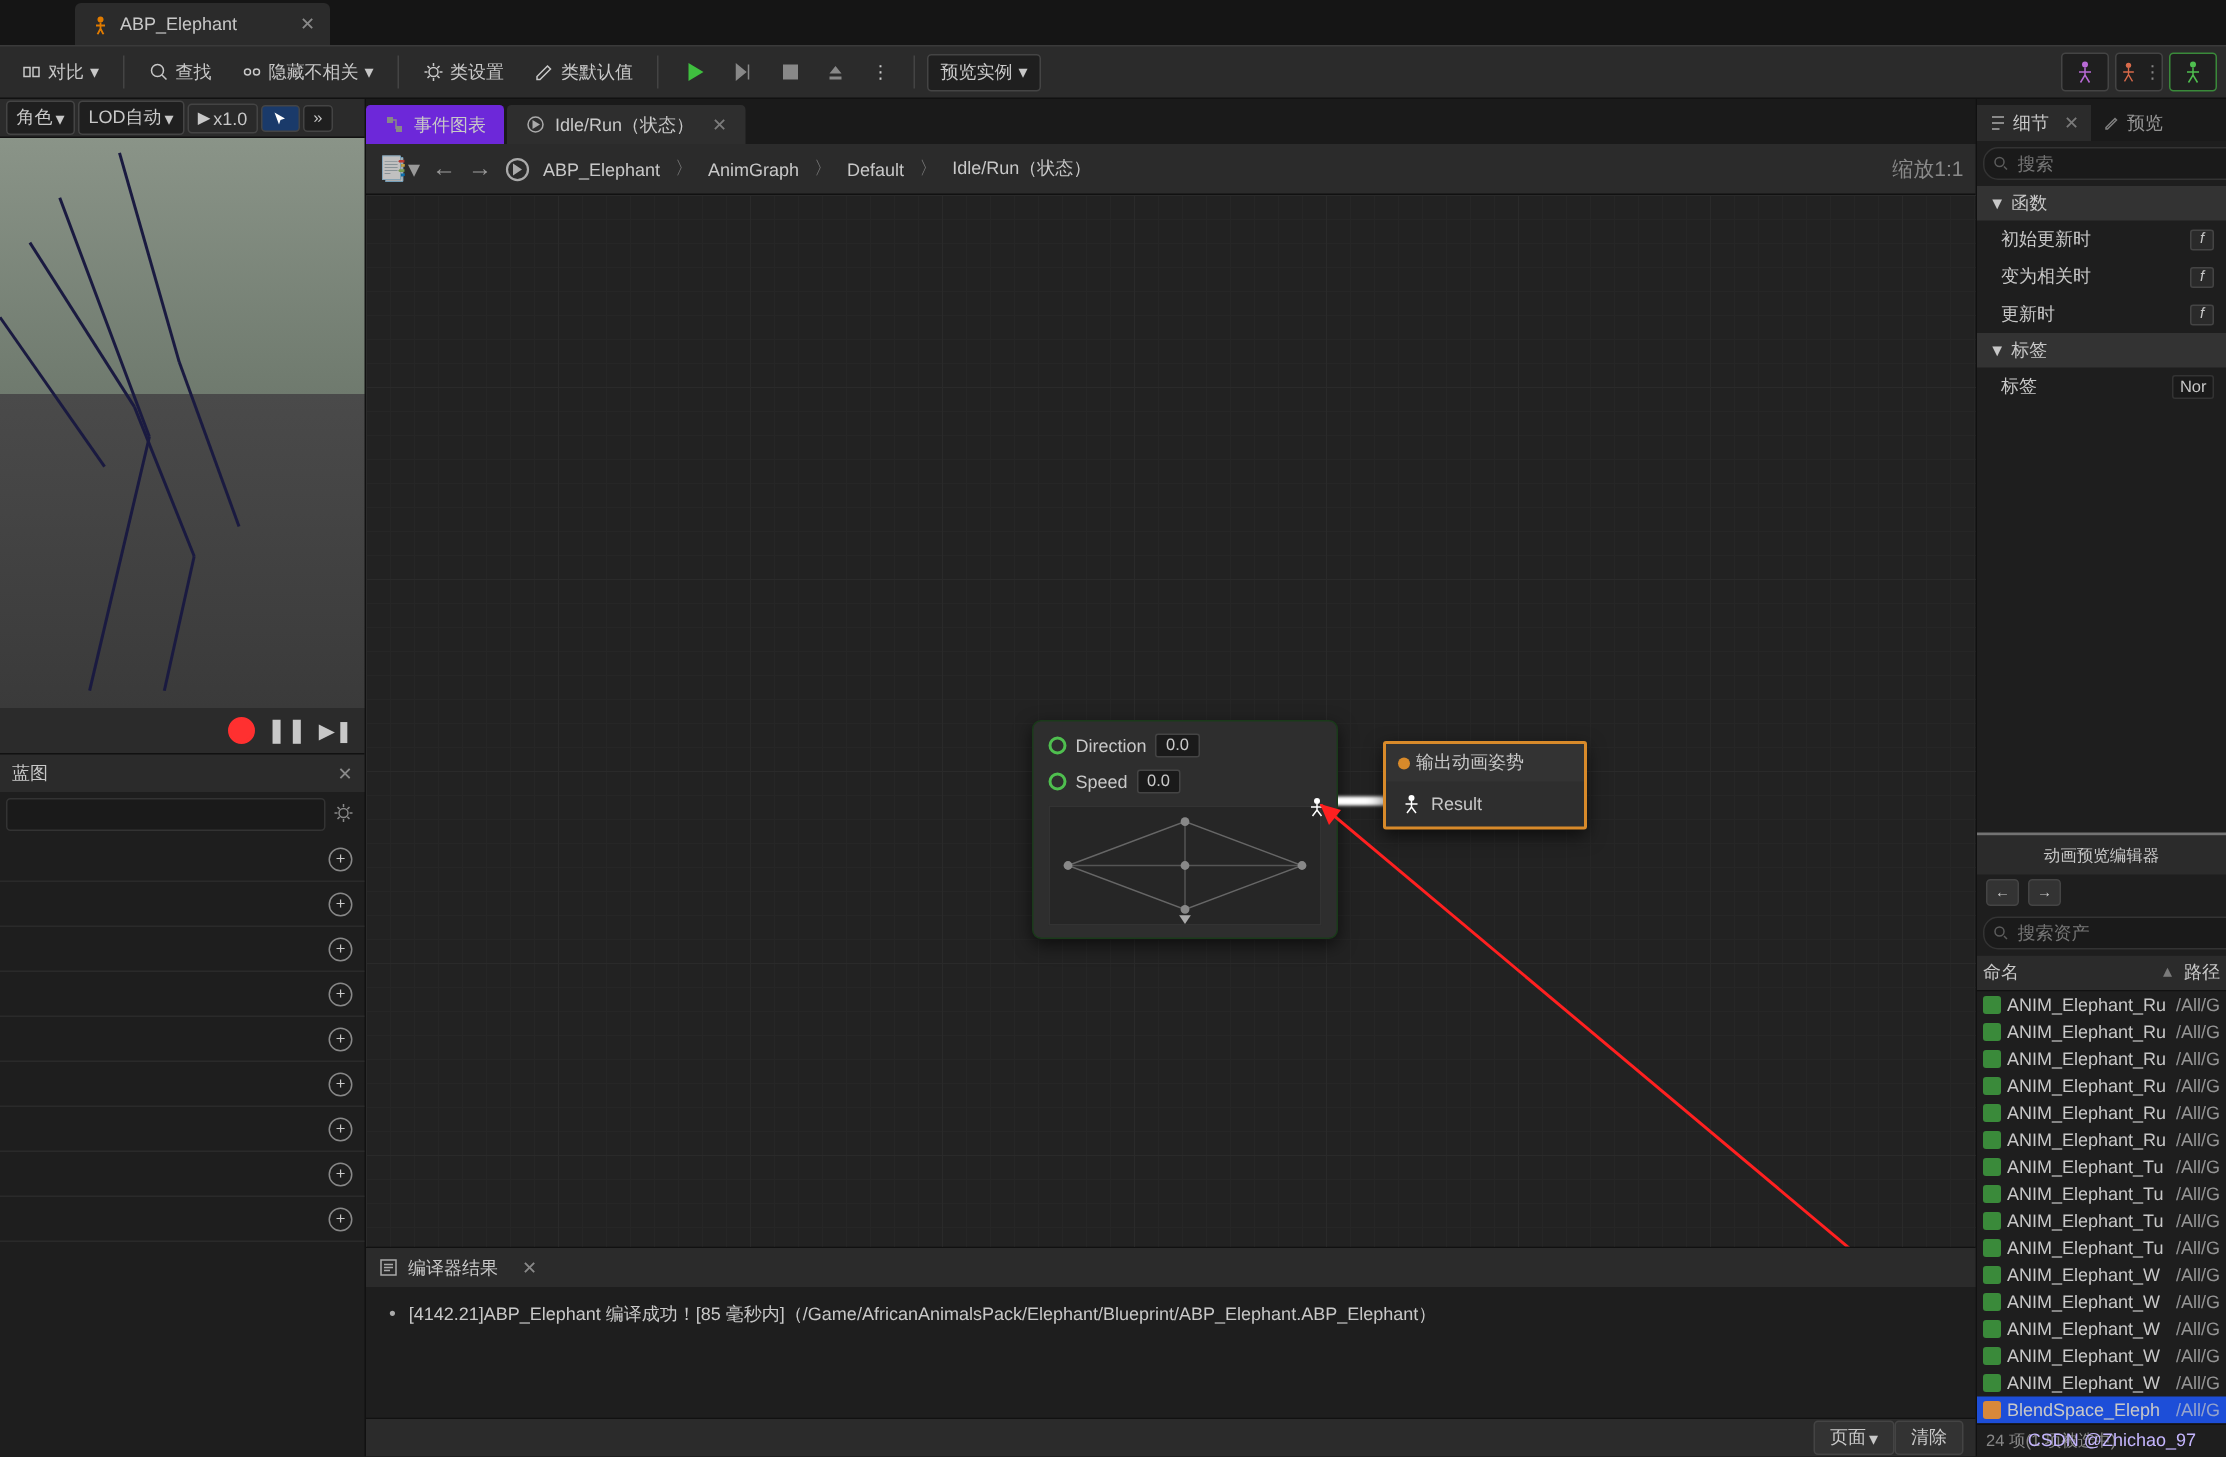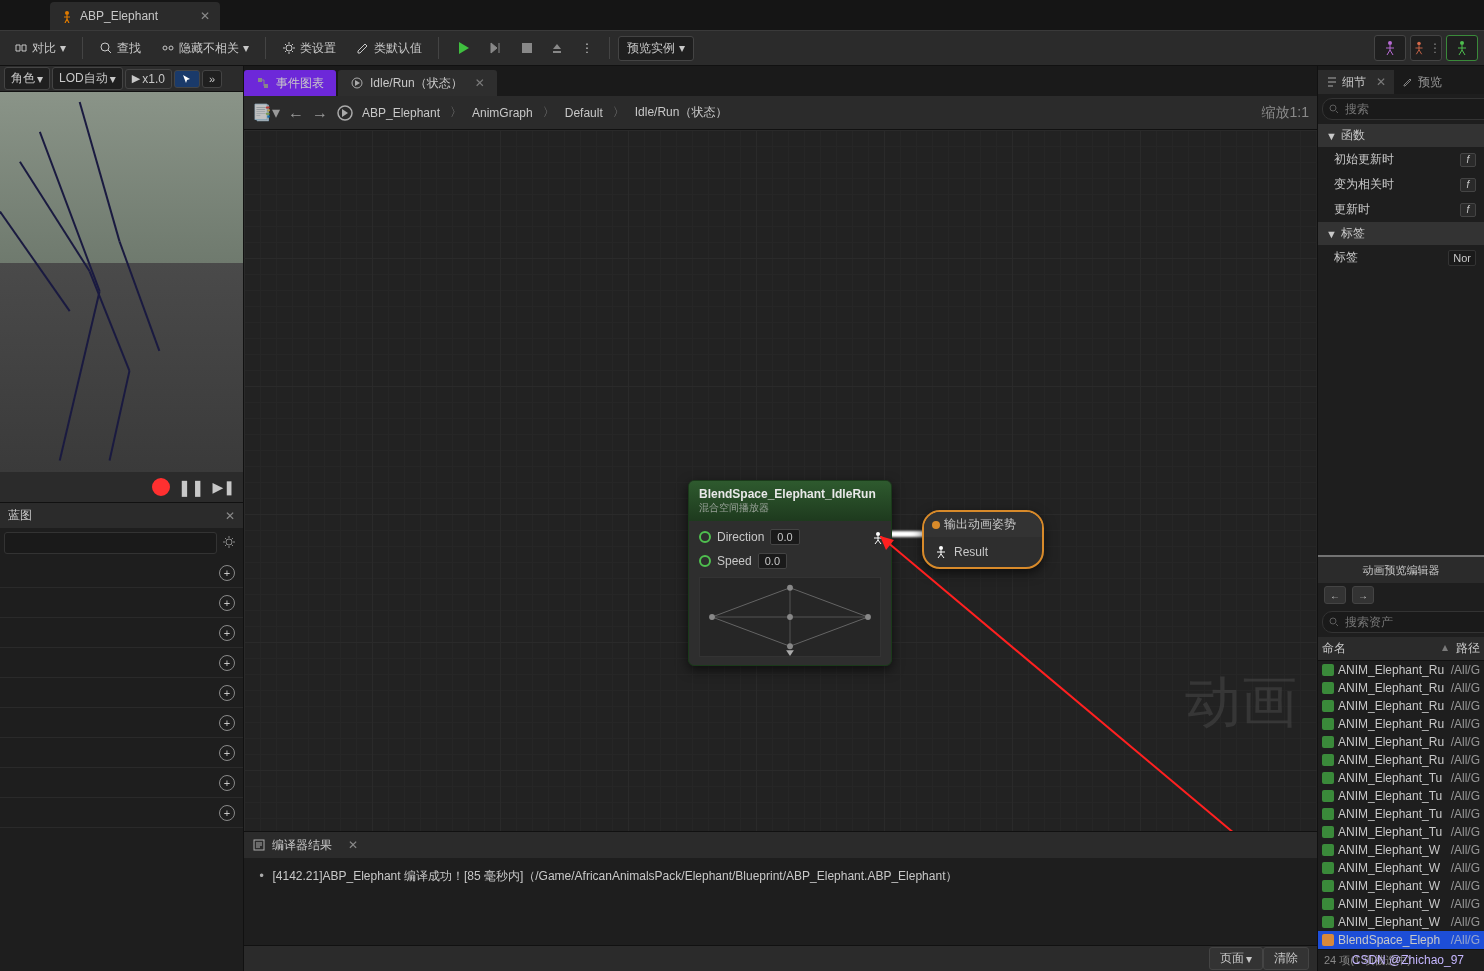--- a/index.html
+++ b/index.html
@@ -48,21 +48,21 @@
 .node1{left:444px;top:350px;width:204px;background:#2e2e2e;border:1px solid #1a3a1a}
 .node1 .hdr{background:linear-gradient(180deg,#2e5a2e,#1e3a1e);padding:6px 10px}
 .node1 .hdr .t{font-weight:bold;color:#e8e8e8}
 .node1 .hdr .s{font-size:10px;opacity:.7}
 .node1 .body{padding:8px 10px}
 .prow{display:flex;align-items:center;gap:6px;margin-bottom:8px}
 .pin{width:12px;height:12px;border-radius:50%;border:2px solid #4fbf4f}
 .pval{background:#1a1a1a;border:1px solid #444;padding:1px 6px;border-radius:2px;font-size:11px}
 .outpin{position:absolute;right:6px;top:50px;color:#fff}
 .bsgraph{margin-top:6px;height:80px;background:#262626;border:1px solid #333;position:relative}
-.node2{left:678px;top:380px;width:122px;background:#2e2e2e;border:2px solid #d88a2a;border-radius:18px}
+.node2{left:678px;top:364px;width:136px;background:#2e2e2e;border:2px solid #d88a2a;border-radius:2px}
 .node2 .hdr{background:#333;padding:4px 8px;display:flex;align-items:center;gap:4px;font-size:11px}
 .node2 .hdr .dot{width:8px;height:8px;background:#d88a2a;border-radius:50%}
 .node2 .body{padding:8px 10px;display:flex;align-items:center;gap:6px}
 .conn{position:absolute;left:648px;top:396px;width:34px;height:16px;pointer-events:none}
 .arrow{position:absolute;left:636px;top:406px;width:560px;height:470px;pointer-events:none}
 .arrow line{stroke:#ff2020;stroke-width:2}
 .arrow polygon{fill:#ff2020}
 .wmark{position:absolute;right:20px;bottom:90px;font-size:56px;color:#444;font-weight:300;opacity:.6}
 .compiler{height:140px;background:#1e1e1e;border-top:1px solid #111;display:flex;flex-direction:column}
 .chdr{height:26px;background:#2b2b2b;display:flex;align-items:center;padding:0 8px;gap:6px}
@@ -317,24 +317,20 @@
         <span class="sep2">〉</span>
         <span>Default</span>
         <span class="sep2">〉</span>
         <span>Idle/Run（状态）</span>
       </div>
       <span class="zoom">缩放1:1</span>
     </div>
     <div class="graph">
 
       <div class="node node1">
-        <div class="hdr">
-          <div class="t">BlendSpace_Elephant_IdleRun</div>
-          <div class="s">混合空间播放器</div>
-        </div>
         <div class="body">
           <div class="prow">
             <div class="pin"></div>
             <span>Direction</span>
             <span class="pval">0.0</span>
           </div>
           <div class="prow">
             <div class="pin"></div>
             <span>Speed</span>
             <span class="pval">0.0</span>
@@ -376,21 +372,20 @@
               <path d="M7 5v4M4 13l3-4 3 4M3 7h8" stroke="#fff" fill="none"></path>
             </svg>
           <span>Result</span>
         </div>
       </div>
 
       <svg class="arrow" viewBox="0 0 560 470">
         <line x1="0" y1="0" x2="560" y2="470"></line>
         <polygon points="0,0 14,4 6,14"></polygon>
       </svg>
-      <div class="wmark">动画</div>
     </div>
     <div class="compiler">
       <div class="chdr">
         <svg width="14" height="14" viewBox="0 0 14 14">
             <rect x="2" y="2" width="10" height="10" fill="none" stroke="#aaa"></rect>
             <path d="M4 5h6M4 7h6M4 9h4" stroke="#aaa"></path>
           </svg>
         <span>编译器结果</span>
         <span class="x">✕</span>
       </div>

